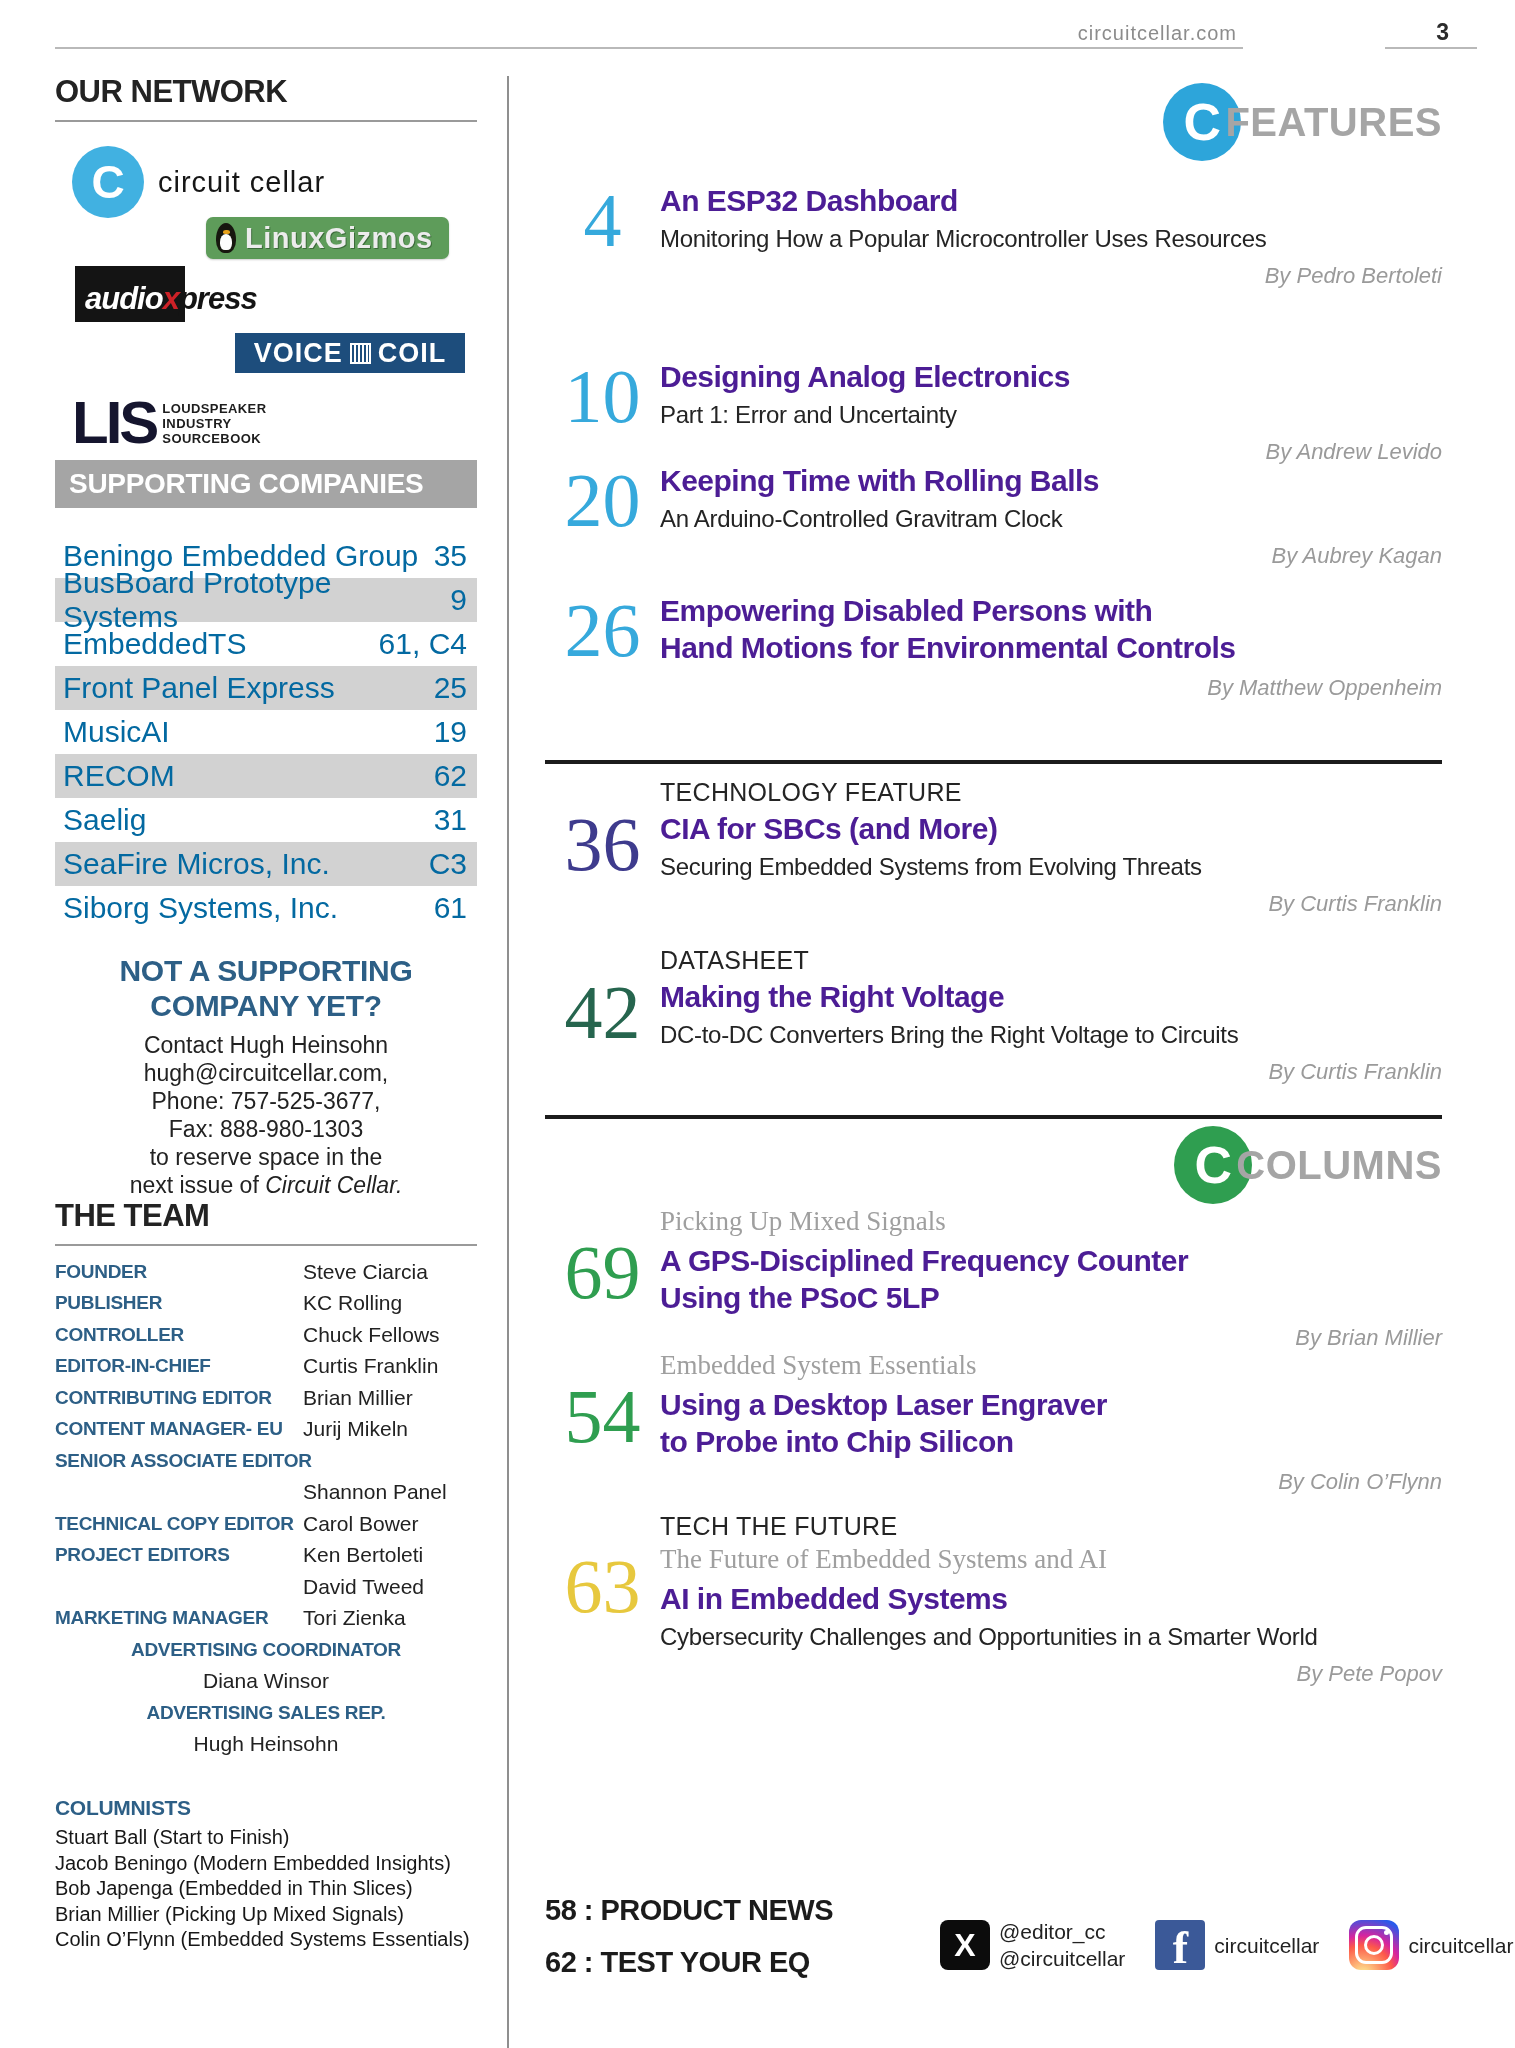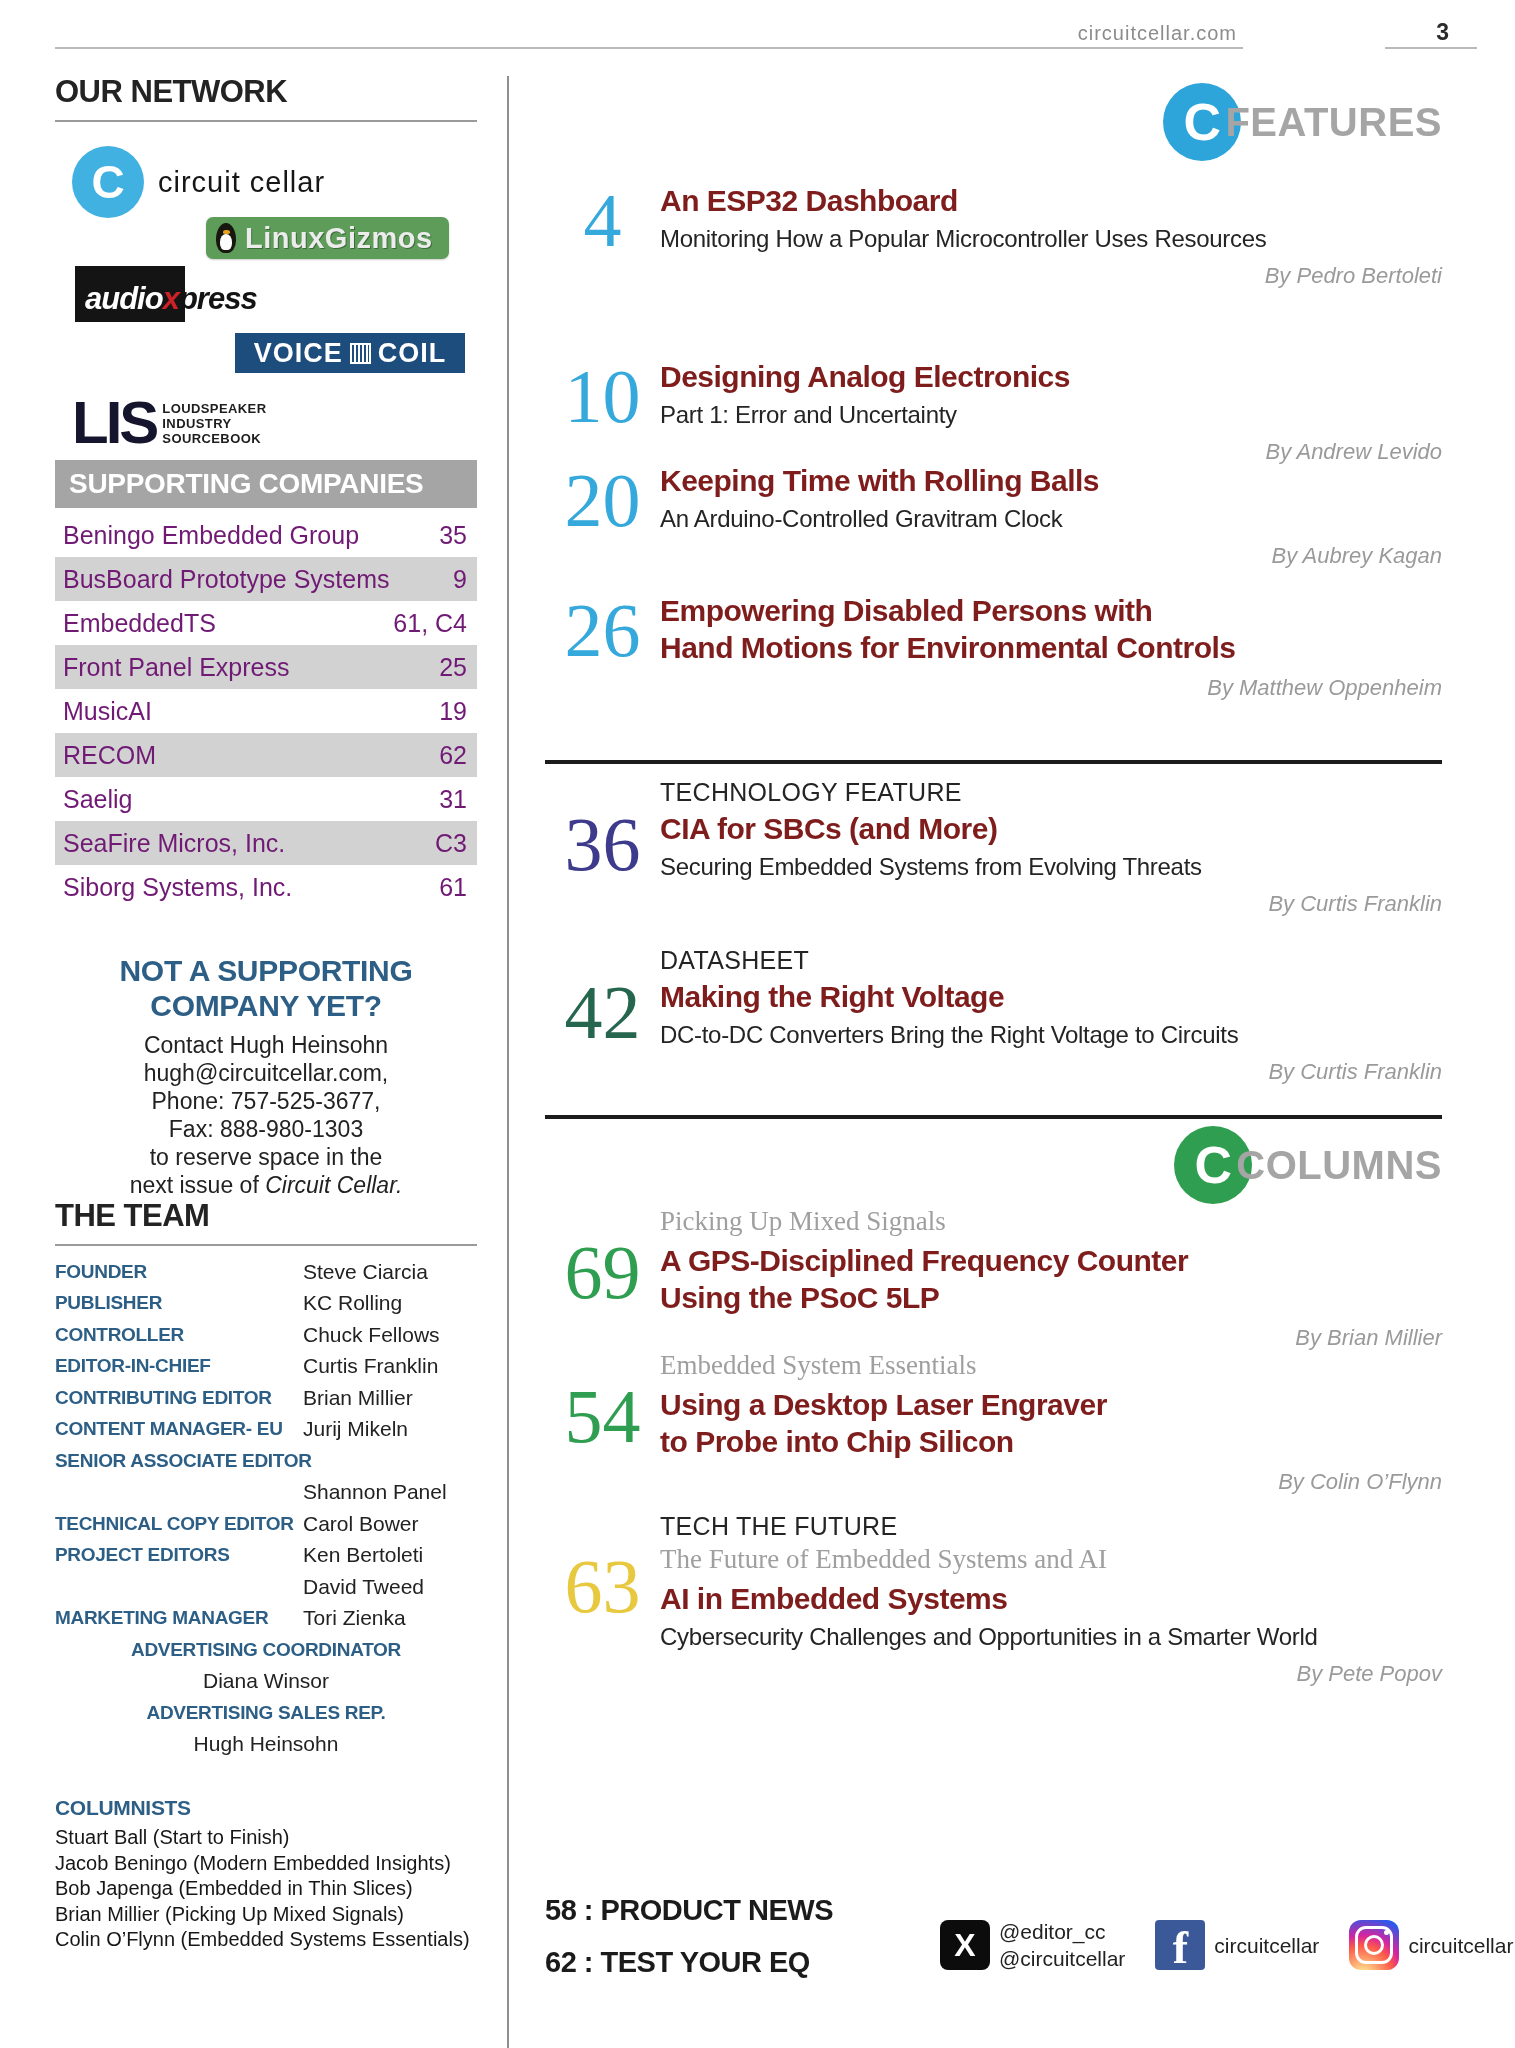--- a/index.html
+++ b/index.html
@@ -43,21 +43,21 @@
   .vc-icon{width:17px;height:17px;border:2px solid #fff;
            background:repeating-linear-gradient(90deg,transparent 0 2px,#fff 2px 4px);}
 
   .logo-lis{position:absolute;left:72px;top:393px;display:flex;align-items:center;gap:6px;}
   .lis-mark{font-size:60px;font-weight:800;color:#15152e;letter-spacing:-3px;line-height:1;}
   .lis-lines{display:flex;flex-direction:column;font-size:13px;font-weight:700;color:#1d1d1d;line-height:15px;letter-spacing:0.4px;}
 
   .sup-head{position:absolute;left:55px;top:460px;width:422px;height:48px;background:#a5a5a5;color:#ffffff;
             font-size:28px;font-weight:800;letter-spacing:-0.3px;display:flex;align-items:center;
             padding-left:14px;box-sizing:border-box;}
-  .companies{position:absolute;left:55px;top:513px;width:422px;font-size:25px;color:#701a75;}
+  .companies{position:absolute;left:55px;top:534px;width:422px;font-size:30px;color:#0369a1;}
   .crow{display:flex;justify-content:space-between;align-items:center;height:44px;padding:0 10px 0 8px;}
   .crow.shade{background:#d2d2d2;}
 
   .notsup{position:absolute;left:55px;top:953px;width:422px;text-align:center;}
   .ns-title{color:#2d5f86;font-weight:800;font-size:30px;line-height:35px;letter-spacing:-0.3px;}
   .ns-body{font-size:23px;line-height:28px;color:#222;margin-top:8px;}
   .ns-italic{font-style:italic;}
 
   .team{position:absolute;left:55px;top:1256px;width:422px;}
   .trow{display:flex;align-items:center;height:31.5px;}
@@ -79,21 +79,21 @@
   .circ-green{background:#2f9e50;}
   .seclogo .word{font-size:40px;font-weight:800;color:#a5a5a5;letter-spacing:0.5px;margin-left:-16px;position:relative;z-index:2;}
   .logo-features{top:83px;}
   .logo-columns{top:1126px;}
 
   .article{position:absolute;left:545px;width:897px;display:grid;grid-template-columns:115px 1fr;}
   .anum{font-family:"Liberation Serif","DejaVu Serif",serif;font-size:76px;line-height:0.95;text-align:center;padding-top:2px;}
   .c-blue{color:#36a9dc;} .c-purple{color:#3e3b8d;} .c-dgreen{color:#26654e;} .c-green{color:#2f9e50;} .c-gold{color:#e7c83e;}
   .with-kicker .anum{padding-top:30px;}
   .with-kicker2 .anum{padding-top:38px;}
-  .atitle{font-size:30px;font-weight:700;color:#7f1d1d;line-height:37px;letter-spacing:-0.5px;}
+  .atitle{font-size:30px;font-weight:700;color:#4c1d95;line-height:37px;letter-spacing:-0.5px;}
   .asub{font-size:24px;color:#242424;line-height:30px;margin-top:5px;letter-spacing:-0.3px;}
   .akicker{font-size:25px;color:#242424;letter-spacing:0.3px;margin-bottom:3px;}
   .akicker-serif{font-family:"Liberation Serif","DejaVu Serif",serif;font-size:27px;color:#9f9f9f;margin-bottom:5px;}
   .abyline{text-align:right;font-style:italic;color:#9a9a9a;font-size:22px;margin-top:9px;}
   .a4{top:182px;} .a10{top:318px;margin-top:40px;} .a20{top:462px;} .a26{top:592px;}
   .a36{top:778px;} .a42{top:946px;}
   .a46{top:1206px;} .a54{top:1350px;} .a63{top:1512px;}
   .hdivider{position:absolute;left:545px;width:897px;height:4px;background:#1c1c1c;}
   .div1{top:760px;} .div2{top:1115px;}
 

